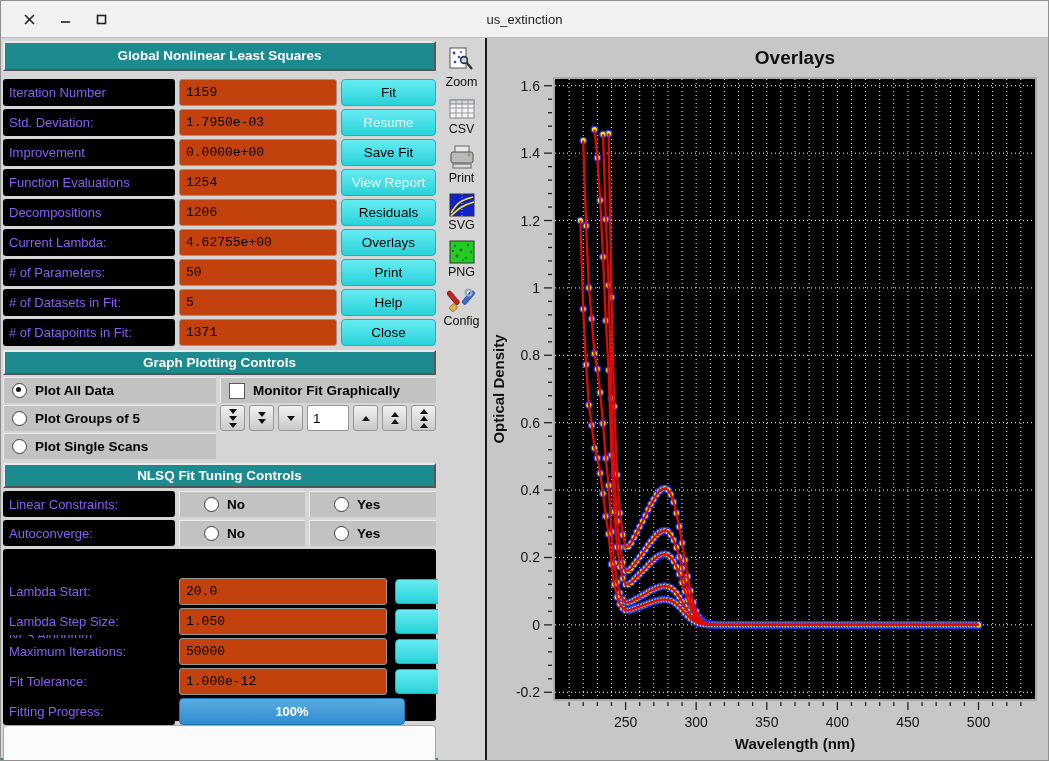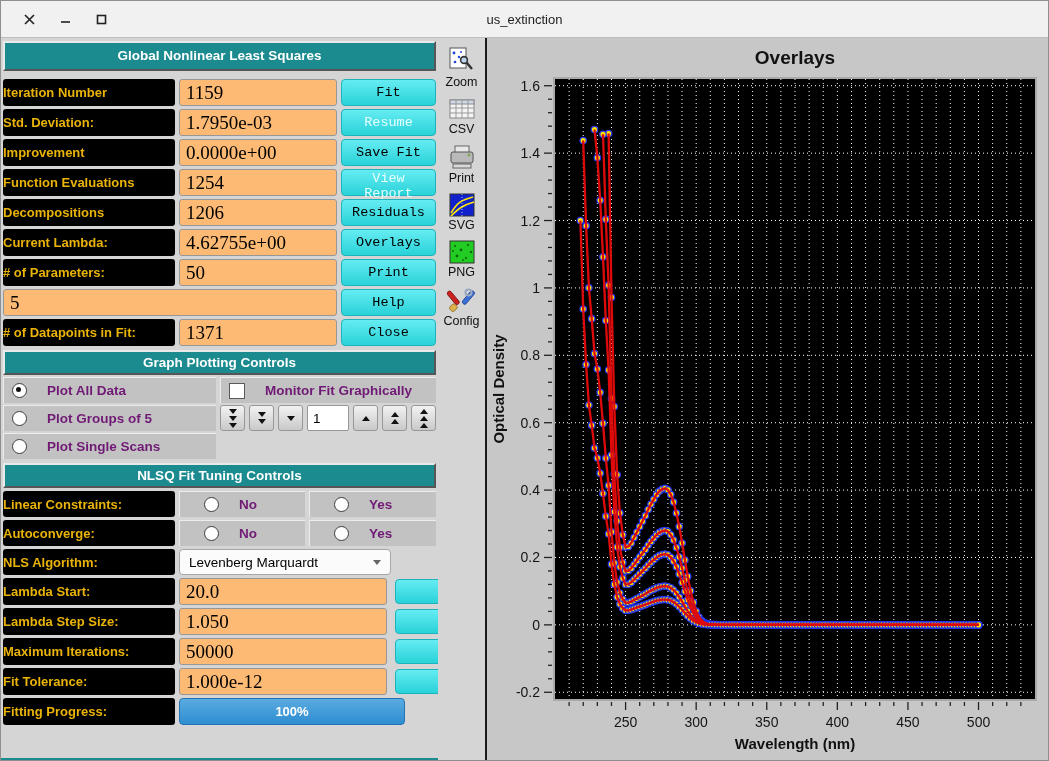--- a/index.html
+++ b/index.html
@@ -13,27 +13,27 @@
   .main{display:flex;height:724px;}
   .left{width:437px;box-sizing:border-box;padding:3px 2px 0 2px;background:#d5d5d5;border-bottom:4px solid #1b8b90;}
   .iconcol{width:49px;box-sizing:border-box;background:#d5d5d5;display:flex;flex-direction:column;align-items:center;padding-top:8px;border-right:2px solid #1a1a1a;}
   .plotpane{flex:1;background:#c7c7c7;position:relative;}
   
   .banner{background:#1b8b90;color:#fff;font-weight:bold;text-align:center;border:2px solid;border-color:#e9e9e9 #565656 #565656 #e9e9e9;box-sizing:border-box;}
   .banner.big{font-size:13.5px;line-height:1.5;padding:3px 0;margin-bottom:8px;}
   .banner.sec{font-size:13.5px;padding:3px 0;margin-top:4px;margin-bottom:2px;text-align:center;}
   
   .srow{display:flex;gap:4px;margin-top:3px;height:27px;}
-  .slabel{flex:0 0 172px;background:#000;color:#eab308;font-weight:bold;font-size:13px;display:flex;align-items:center;padding-left:0;border-radius:3px;box-sizing:border-box;white-space:nowrap;}
-  .sfield{flex:1;min-width:0;font-size:19px;font-family:Liberation Serif, serif;border:1px solid #979797;border-radius:3px;padding:0 6px;background:#fdba74;color:#000;box-sizing:border-box;}
-  .btn{flex:0 0 95px;background:linear-gradient(#65ecf2,#29d2d9);border:1px solid #1cb4ba;border-radius:4px;font-size:13.5px;color:#000;font-family:Liberation Mono, monospace;cursor:pointer;}
+  .slabel{flex:0 0 172px;background:#000;color:#8b5cf6;font-weight:normal;font-size:13px;display:flex;align-items:center;padding-left:6px;border-radius:3px;box-sizing:border-box;white-space:nowrap;}
+  .sfield{flex:1;min-width:0;font-size:13px;font-family:Liberation Mono, monospace;border:1px solid #979797;border-radius:3px;padding:0 6px;background:#c2410c;color:#000;box-sizing:border-box;}
+  .btn{flex:0 0 95px;background:linear-gradient(#65ecf2,#29d2d9);border:1px solid #1cb4ba;border-radius:4px;font-size:13.5px;color:#000;font-family:Liberation Sans, sans-serif;cursor:pointer;}
   .btn.disabled{color:#e7feff;}
   
   .orow{display:flex;gap:4px;margin-top:2px;height:26px;}
-  .gcell{background:#c2c2c2;border-top:1px solid #ececec;border-left:1px solid #ececec;display:flex;align-items:center;gap:20px;padding-left:8px;font-weight:bold;font-size:13.5px;color:#701a75;box-sizing:border-box;cursor:pointer;}
+  .gcell{background:#c2c2c2;border-top:1px solid #ececec;border-left:1px solid #ececec;display:flex;align-items:center;gap:8px;padding-left:8px;font-weight:bold;font-size:13.5px;color:#000000;box-sizing:border-box;cursor:pointer;}
   .radio{width:13px;height:13px;border:1px solid #3c3c3c;border-radius:50%;background:#fff;position:relative;flex:none;}
   .radio.sel::after{content:"";position:absolute;left:3px;top:3px;width:5px;height:5px;background:#111;border-radius:50%;}
   .checkbox{width:14px;height:14px;border:1px solid #5a5a5a;background:#fff;flex:none;}
   
   .cbtn{width:25px;height:26px;background:linear-gradient(#f2f2f2,#c9c9c9);border:1px solid #979797;border-radius:3px;display:flex;flex-direction:column;align-items:center;justify-content:center;padding:0;cursor:pointer;box-sizing:border-box;}
   .tri-d{width:0;height:0;border-left:4px solid transparent;border-right:4px solid transparent;border-top:5px solid #111;margin:1px 0;}
   .tri-u{width:0;height:0;border-left:4px solid transparent;border-right:4px solid transparent;border-bottom:5px solid #111;margin:1px 0;}
   .cfield{flex:1;min-width:0;font-size:13.5px;font-family:inherit;border:1px solid #979797;border-radius:2px;padding:0 5px;background:#fff;box-sizing:border-box;}
   
   .dd{flex:0 0 212px;background:#fbfbfb;border:1px solid #a6a6a6;border-radius:4px;display:flex;align-items:center;justify-content:space-between;padding:0 9px;font-size:13.5px;box-sizing:border-box;cursor:pointer;}
@@ -108,20 +108,21 @@
           <div class="slabel">Current Lambda:</div>
           <input class="sfield" value="4.62755e+00" style="">
           <button class="btn">Overlays</button>
         </div>
       <div class="srow">
           <div class="slabel"># of Parameters:</div>
           <input class="sfield" value="50" style="">
           <button class="btn">Print</button>
         </div>
       <div class="srow">
+          <div class="slabel"># of Datasets in Fit:</div>
           <input class="sfield" value="5" style="">
           <button class="btn">Help</button>
         </div>
       <div class="srow">
           <div class="slabel"># of Datapoints in Fit:</div>
           <input class="sfield" value="1371" style="">
           <button class="btn">Close</button>
         </div>
 
       <div class="banner sec">Graph Plotting Controls</div>
@@ -194,21 +195,21 @@
         <div class="gcell" style="flex:0 0 126px;padding-left:24px;">
             <span class="radio"></span>
             <span>No</span>
           </div>
         <div class="gcell" style="flex:1;padding-left:24px;">
             <span class="radio"></span>
             <span>Yes</span>
           </div>
       </div>
 
-      <div class="srow" style="height:26px;">
+      <div class="srow" style="height:26px;flex-direction:column;">
         <div class="slabel">NLS Algorithm:</div>
         <div class="dd">
           <span>Levenberg Marquardt</span>
           <span class="ddarr"></span>
         </div>
       </div>
 
       <div class="srow">
           <div class="slabel">Lambda Start:</div>
           <input class="sfield tfield" value="20.0" style="">

